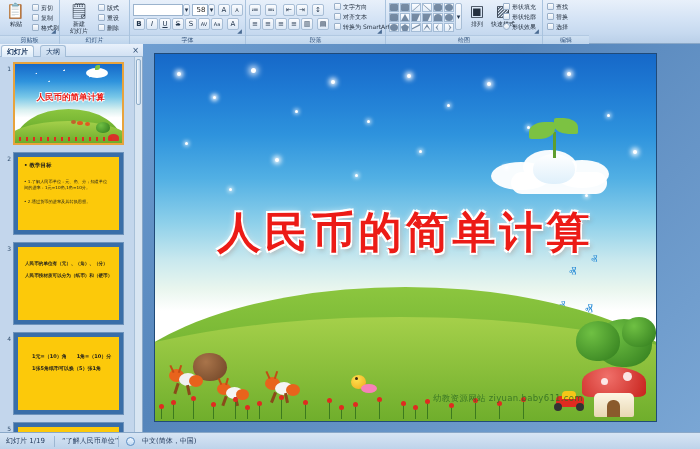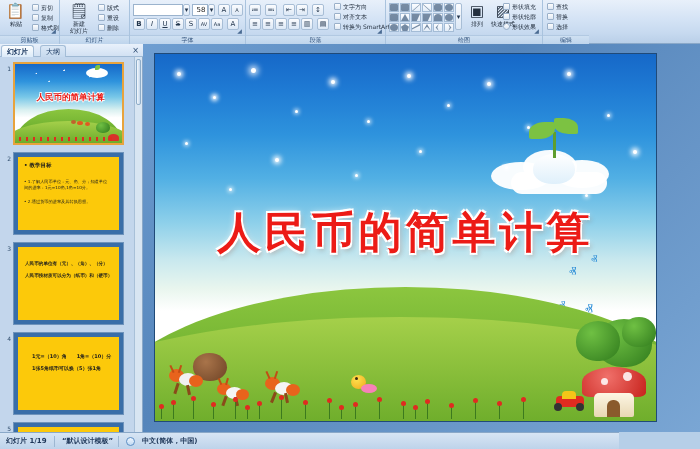--- a/index.html
+++ b/index.html
@@ -191,24 +191,24 @@
   }
   .watermark {
     position: absolute; left: 278px; bottom: 16px;
     font-size: 8.5px; color: #2e6b22; opacity: .82;
     white-space: nowrap; letter-spacing: .3px;
   }
   .chick { position:absolute; border-radius:50%; background: radial-gradient(circle at 38% 32%,#ffe14d,#f0a81c); }
 
   
   .status {
-    position: absolute; left: 0; bottom: 0; width: 619px; height: 17px;
+    position: absolute; left: 0; bottom: 0; width: 700px; height: 17px;
     background: linear-gradient(180deg,#d7e5f4,#bed3ea);
     border-top: 1px solid #8aa8c8;
-    font-size: 7px; color: #1d3557; line-height: 17px; font-weight: bold;
+    font-size: 7px; color: #1d3557; line-height: 17px;
   }
   .status span { position: absolute; top: 0; white-space: nowrap; }
   .sdiv { position:absolute; top:3px; width:1px; height:11px; background:#9db7d2; }
   .langicon {
     position: absolute; top: 4px; width: 9px; height: 9px;
     border-radius: 50%; border: 1px solid #5c8ec4;
     background: linear-gradient(180deg,#eef6ff,#c2daf2);
   }
 </style>
 </head>
@@ -627,24 +627,25 @@
           <div class="flower" style="left:258px;bottom:11px;"></div>
       </div>
 
       <div>
         <div style="position:absolute;right:72px;bottom:14px;width:28px;height:11px;border-radius:4px;background:#e02b20;"></div>
         <div style="position:absolute;right:80px;bottom:22px;width:14px;height:8px;border-radius:4px 4px 0 0;background:#f5c518;"></div>
         <div style="position:absolute;right:94px;bottom:10px;width:8px;height:8px;border-radius:50%;background:#333;"></div>
         <div style="position:absolute;right:72px;bottom:10px;width:8px;height:8px;border-radius:50%;background:#333;"></div>
       </div>
 
+      <div class="watermark">幼教资源网站 ziyuan.baby611.com</div>
     </div>
   </div>
 
   <div class="status">
     <span style="left:6px;">幻灯片 1/19</span>
     <div class="sdiv" style="left:54px;"></div>
-    <span style="left:62px;">“默认设计模板”</span>
+    <span style="left:62px;">“了解人民币单位”</span>
     <div class="sdiv" style="left:118px;"></div>
     <div class="langicon" style="left:126px;"></div>
     <span style="left:142px;">中文(简体，中国)</span>
   </div>
 </div>
 
 </body></html>

